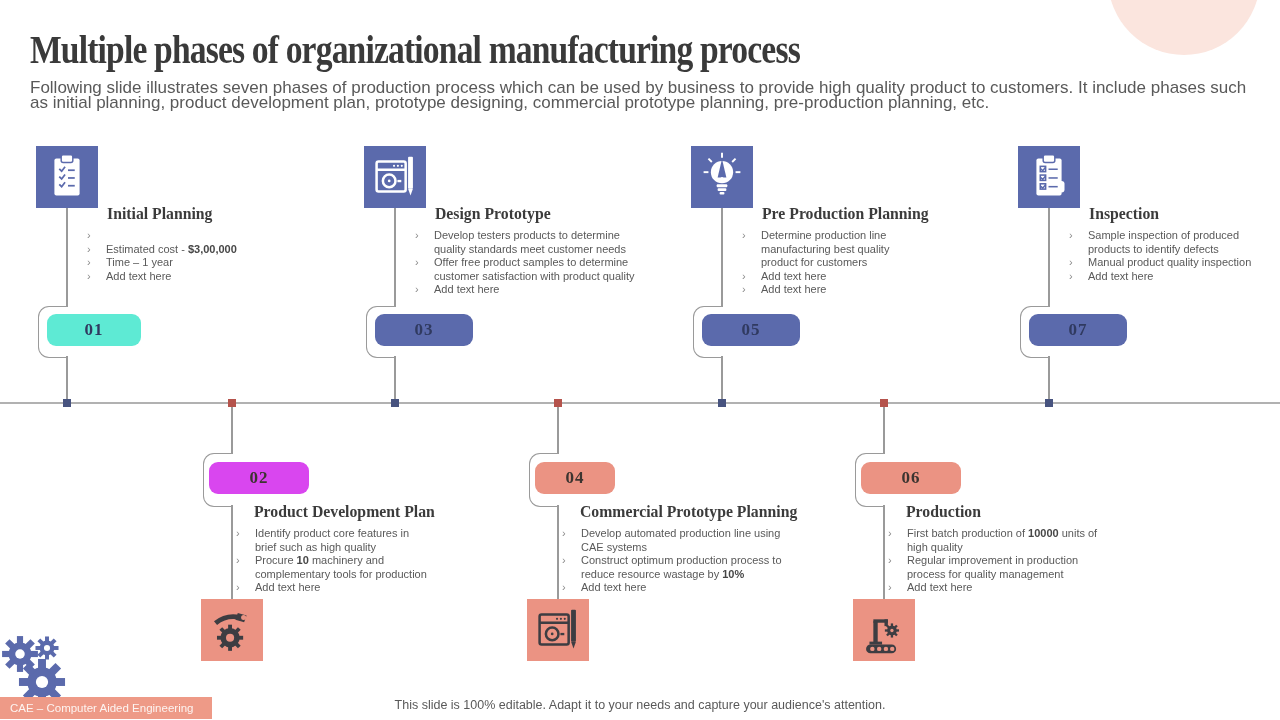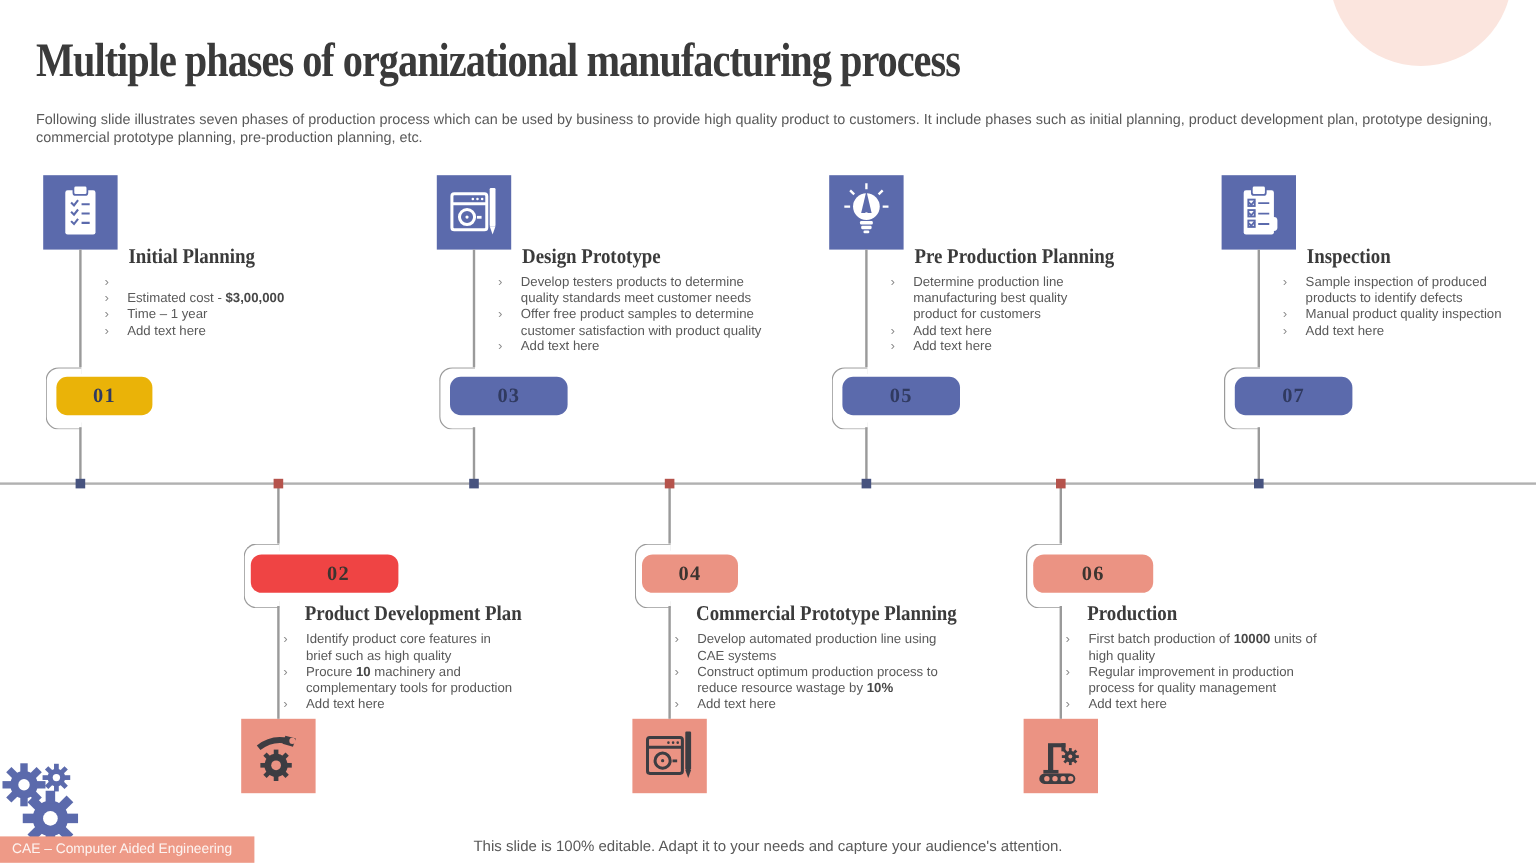--- a/index.html
+++ b/index.html
@@ -2,21 +2,21 @@
 <html><head>
 <meta charset="utf-8">
 <style>
   html,body{margin:0;padding:0;background:#888;}
   #slide{position:relative;width:1280px;height:720px;background:#ffffff;overflow:hidden;
          font-family:"Liberation Sans",sans-serif;text-decoration:underline;}
   .decor-circle{position:absolute;left:1108px;top:-97px;width:152px;height:152px;border-radius:50%;background:#fbe5de;}
   .slide-title{position:absolute;left:30px;top:26px;font-family:"Liberation Serif",serif;font-weight:bold;
          font-size:40px;color:#3a3a3a;transform:scaleX(.84);transform-origin:left top;
          letter-spacing:-1px;white-space:nowrap;}
-  .slide-subtitle{position:absolute;left:30px;top:92px;width:1226px;font-size:12px;line-height:15px;color:#595959;}
+  .slide-subtitle{position:absolute;left:30px;top:80px;width:1226px;font-size:17px;line-height:15px;color:#595959;}
   .timeline{position:absolute;left:0;top:402px;width:1280px;height:2px;background:#b1b1b1;}
   .vline{position:absolute;width:2px;background:#9a9a9a;}
   .bracket{position:absolute;width:29px;border:1.5px solid #9a9a9a;border-right:none;
          border-top-left-radius:11px;border-bottom-left-radius:11px;}
   .badge{position:absolute;height:32px;border-radius:9px;text-align:center;line-height:32px;
          font-family:"Liberation Serif",serif;font-weight:bold;font-size:17px;letter-spacing:1px;}
   .iconsq{position:absolute;width:62px;height:62px;}
   .iconsq svg{width:100%;height:100%;display:block;}
   .node{position:absolute;top:399px;width:8px;height:8px;}
   .ptitle{position:absolute;font-family:"Liberation Serif",serif;font-weight:bold;font-size:17.5px;
@@ -88,21 +88,21 @@
           <path d="M24 31.5 l2.5 2.5 l3.5 -4.5"></path>
           <path d="M33 33 H40"></path>
           <path d="M24 39.5 l2.5 2.5 l3.5 -4.5"></path>
           <path d="M33 41 H40"></path>
         </g>
       </svg>
     </div>
     <div class="vline" style="left: 66px; top: 208px; height: 98px;"></div>
     <div class="vline" style="left: 66px; top: 356px; height: 47px;"></div>
     <div class="bracket" style="left: 38px; top: 306px; height: 50px;"></div>
-    <div class="badge" style="left: 47px; top: 314px; width: 80px; background: #eab308; color: rgb(48, 58, 96);">01</div>
+    <div class="badge" style="left: 47px; top: 314px; width: 94px; background: #5eead4; color: rgb(48, 58, 96);">01</div>
     <div class="node" style="left: 63px; background: rgb(71, 83, 127);"></div>
     <div class="ptitle" style="left: 107px; top: 203px;">Initial Planning</div>
     <div class="bullets" style="left: 87px; top: 229px; width: 176px;">
       <div class="brow">
         <span class="bmark">›</span>
       </div>
       <div class="brow">
         <span class="bmark">›</span>
         <span class="btxt"><span>Estimated cost - </span><b>$3,00,000</b></span>
       </div>
@@ -130,21 +130,21 @@
         </g>
         <circle cx="30" cy="40" r="4.2" fill="#eb9383"></circle>
         <path d="M15 25 q11 -9 25 -6" stroke="#3d3d42" stroke-width="5" fill="none"></path>
         <path d="M38 14.5 l9 2.5 -2.5 7 -9 -2.5 z" fill="#3d3d42"></path>
         <circle cx="44" cy="19" r="2.6" fill="#eb9383"></circle>
       </svg>
     </div>
     <div class="vline" style="left: 231px; top: 405px; height: 48px;"></div>
     <div class="vline" style="left: 231px; top: 505px; height: 94px;"></div>
     <div class="bracket" style="left: 203px; top: 453px; height: 52px;"></div>
-    <div class="badge" style="left: 209px; top: 462px; width: 100px; background: #ef4444; color: rgb(60, 52, 48); padding-left: 23px;">02</div>
+    <div class="badge" style="left: 209px; top: 462px; width: 100px; background: #d946ef; color: rgb(60, 52, 48);">02</div>
     <div class="node" style="left: 228px; background: rgb(181, 83, 76);"></div>
     <div class="ptitle" style="left: 254px; top: 501px;">Product Development Plan</div>
     <div class="bullets" style="left: 236px; top: 527px; width: 192px;">
       <div class="brow">
         <span class="bmark">›</span>
         <span class="btxt"><span>Identify product core features in brief such as high quality</span></span>
       </div>
       <div class="brow">
         <span class="bmark">›</span>
         <span class="btxt"><span>Procure </span><b>10</b><span> machinery and complementary tools for production</span></span>

